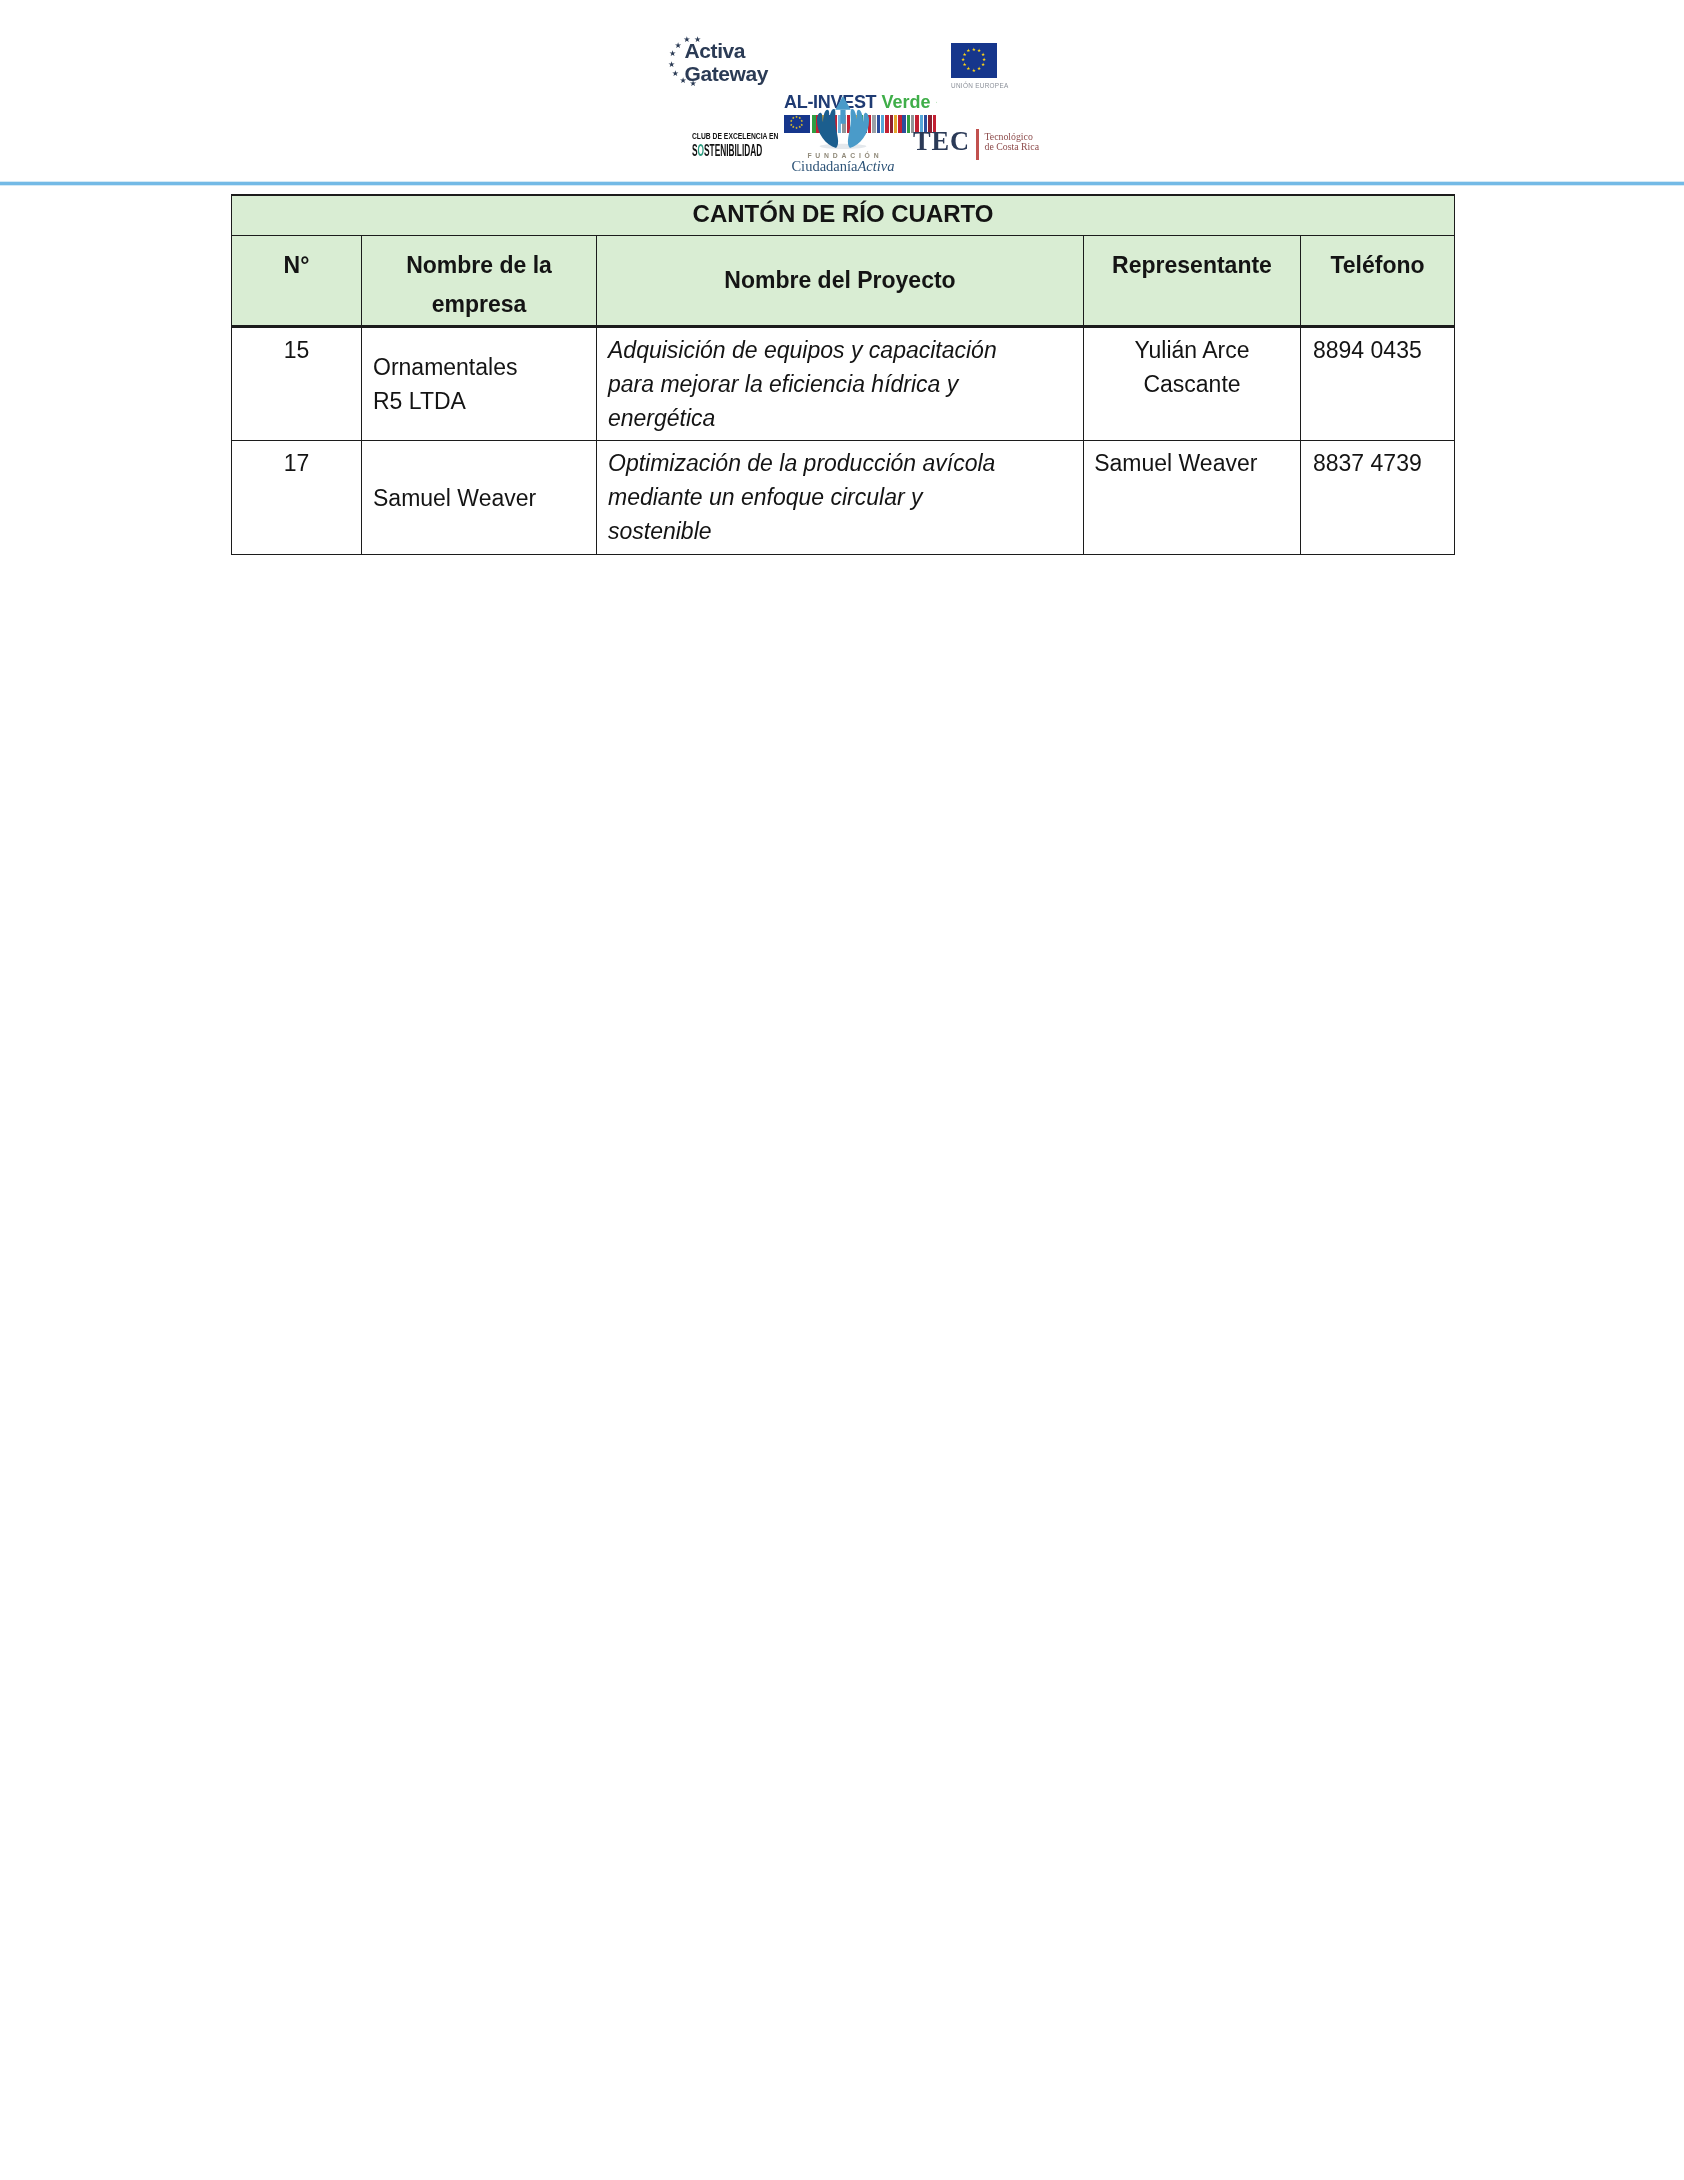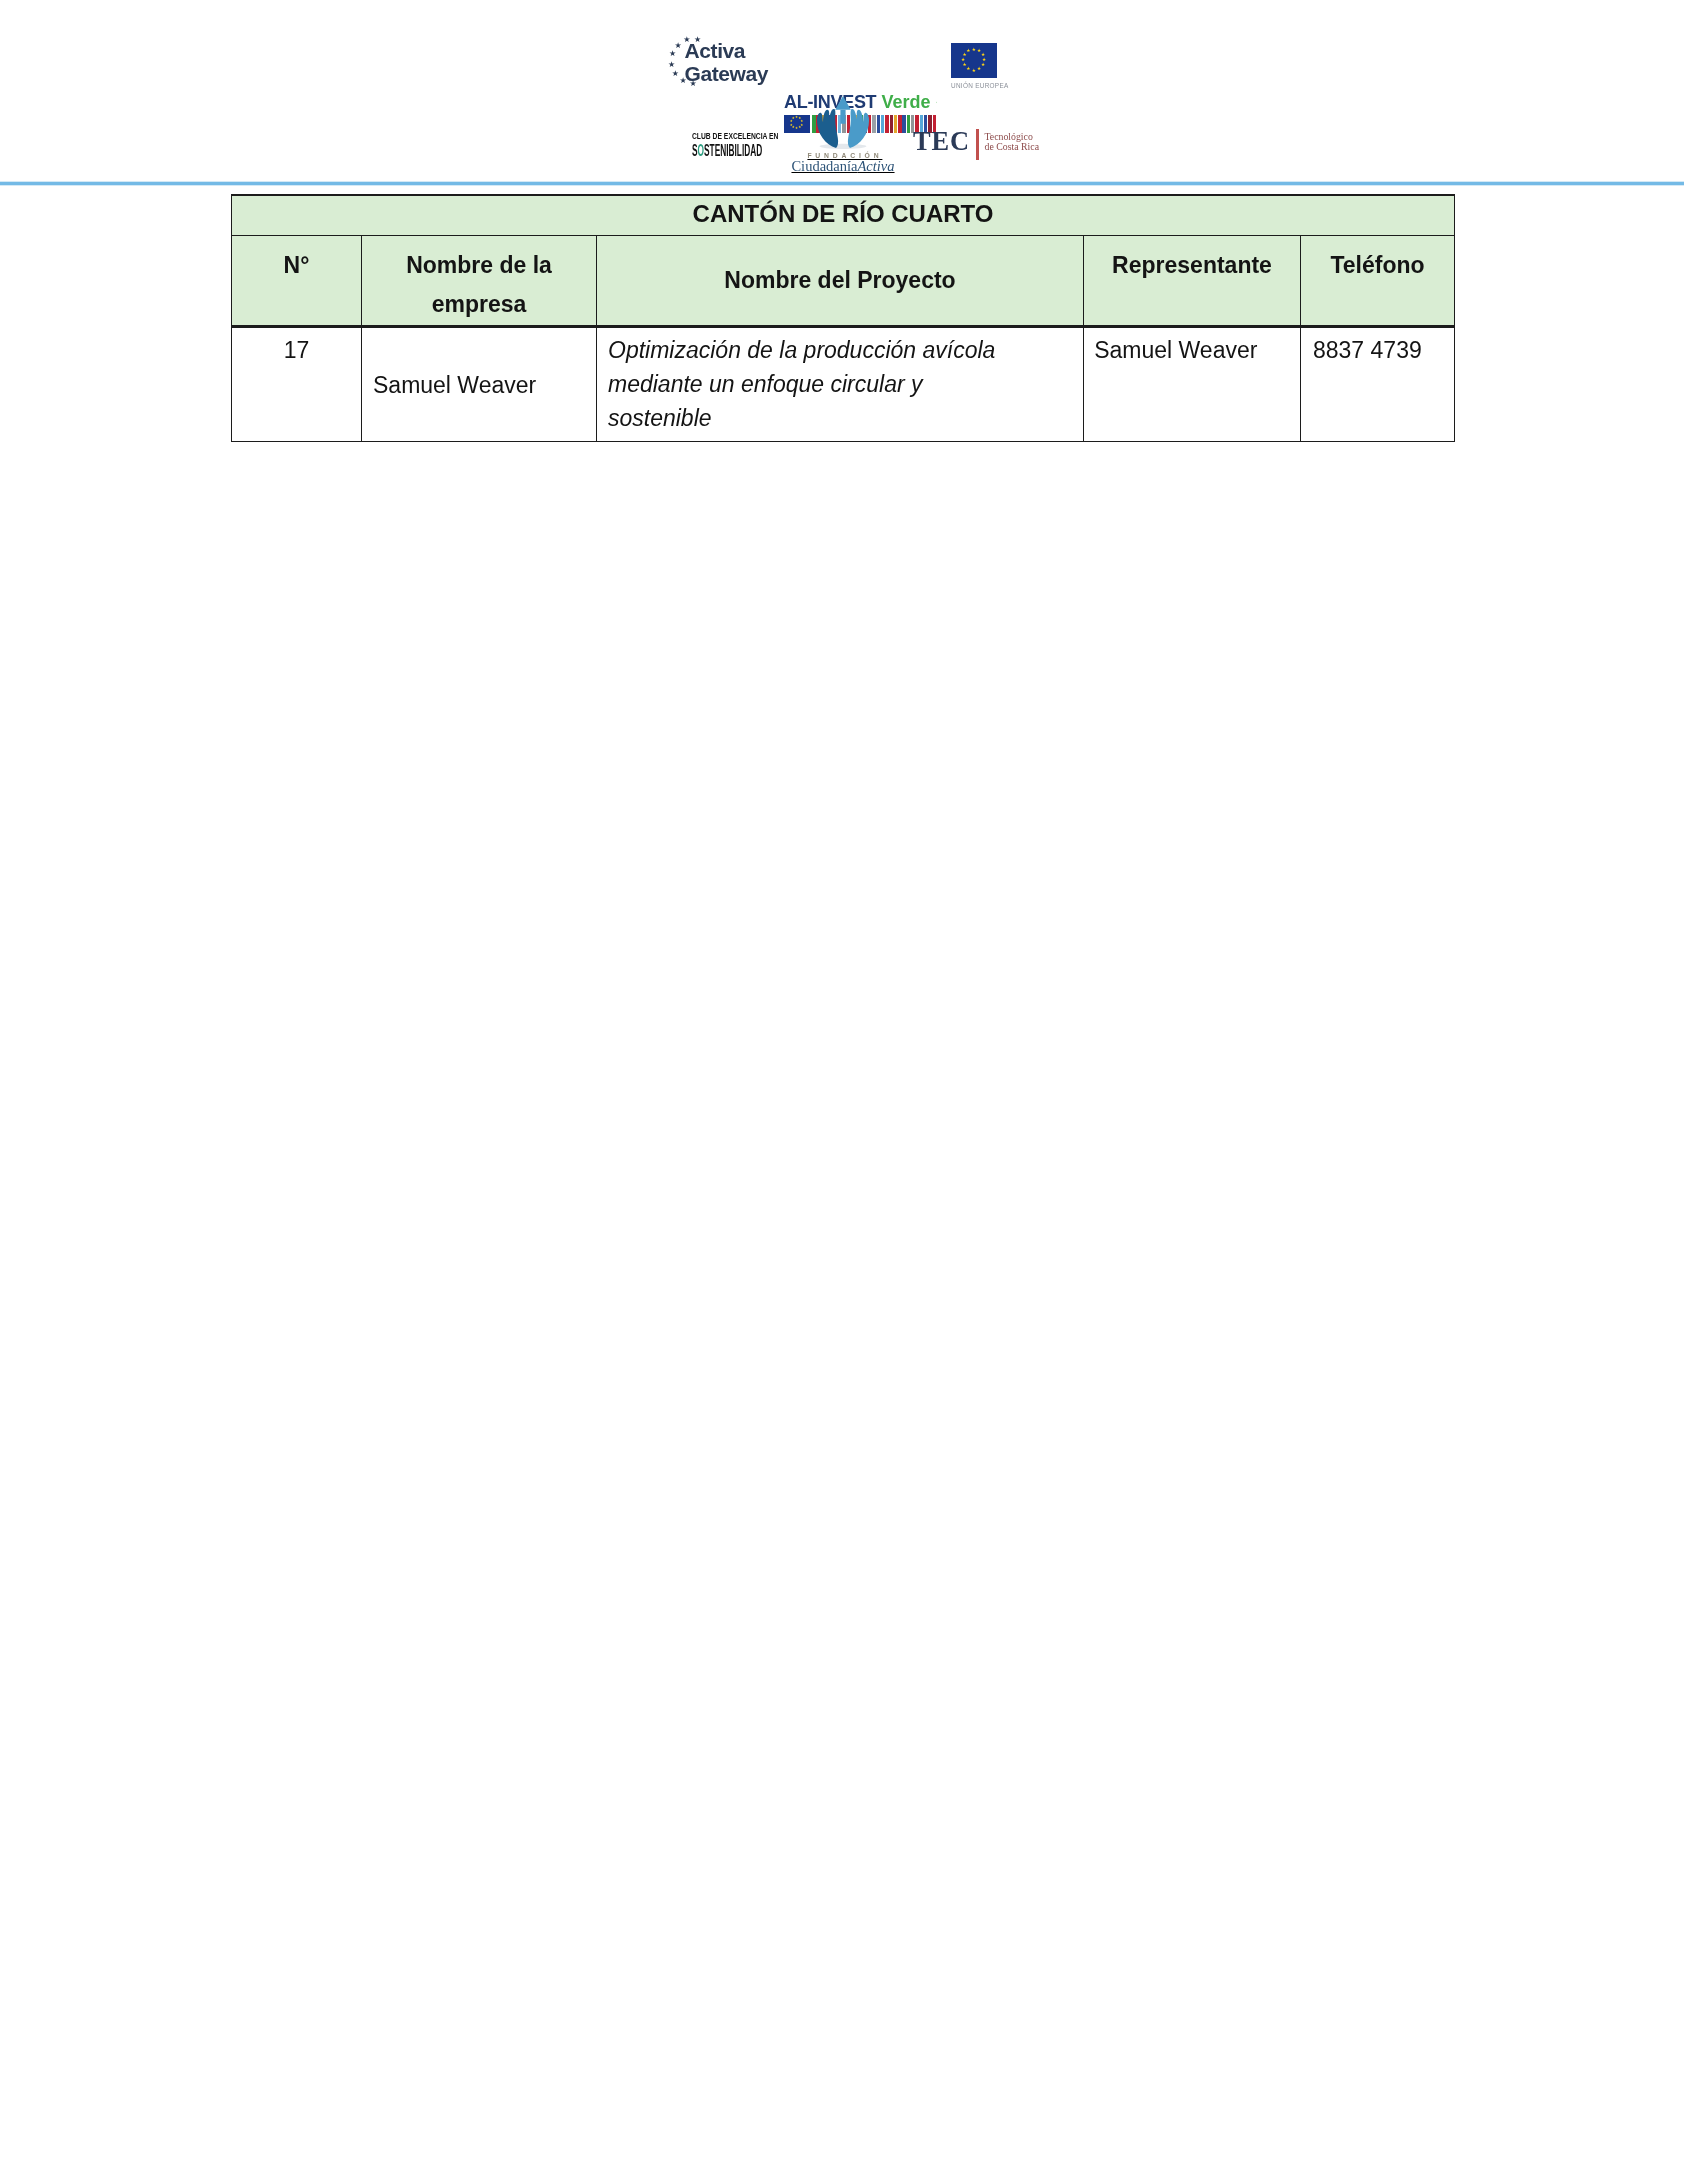--- a/index.html
+++ b/index.html
@@ -30,21 +30,21 @@
   .ai-bars{display:flex;flex:1;gap:0.9px;}
   .ai-bars i{flex:1;}
   .eu{left:951px;top:43px;width:48px;}
   .eu-flag{position:relative;width:46px;height:35px;background:var(--eu-blue);}
   .eu-caption{margin-top:4.3px;font-size:6.4px;letter-spacing:0.3px;color:var(--caption-gray);
               text-align:center;white-space:nowrap;}
   .club{left:692px;top:130px;width:102px;color:var(--club-black);}
   .club-l1{font-size:9.4px;font-weight:bold;white-space:nowrap;transform:scaleX(0.72);transform-origin:left;}
   .club-l2{font-size:16px;font-weight:bold;white-space:nowrap;transform:scaleX(0.52);transform-origin:left;margin-top:0.9px;}
   .club-o{color:var(--club-o-teal);}
-  .fund{left:790px;top:94px;width:106px;text-align:center;text-decoration:underline;}
+  .fund{left:790px;top:94px;width:106px;text-align:center;}
   .fund-hands{display:block;margin:0 auto;}
   .fund-cap{margin-top:1.7px;font-size:6.8px;font-weight:bold;letter-spacing:3.8px;color:var(--fundacion-caption);
             white-space:nowrap;text-indent:3.8px;}
   .fund-name{font-family:"Liberation Serif", serif;font-size:14.5px;line-height:15.3px;color:var(--fundacion-name);white-space:nowrap;}
   .fund-name .it{font-style:italic;}
   .tec{left:913px;top:129px;display:flex;align-items:flex-start;}
   .tec-acr{font-family:"Liberation Serif", serif;font-size:26.4px;line-height:25.6px;letter-spacing:0.9px;
            color:var(--tec-navy);font-weight:bold;}
   .tec-bar{width:2.6px;height:31px;background:var(--tec-red);margin:0 6px;}
   .tec-lines{display:flex;flex-direction:column;font-family:"Liberation Serif", serif;font-size:9.8px;
@@ -212,20 +212,27 @@
       <tr class="row-title outer-top">
         <td colspan="5">CANTÓN DE RÍO CUARTO</td>
       </tr>
       <tr class="row-head">
         <th>N°</th>
         <th class="wrap">Nombre de la empresa</th>
         <th class="mid">Nombre del Proyecto</th>
         <th>Representante</th>
         <th>Teléfono</th>
       </tr>
+      <tr class="r1">
+        <td class="c-num">15</td>
+        <td class="c-emp">Ornamentales<br>R5 LTDA</td>
+        <td class="c-pro">Adquisición de equipos y capacitación<br>para mejorar la eficiencia hídrica y<br>energética</td>
+        <td class="c-rep center">Yulián Arce<br>Cascante</td>
+        <td class="c-tel">8894 0435</td>
+      </tr>
       <tr class="r3">
         <td class="c-num">17</td>
         <td class="c-emp">Samuel Weaver</td>
         <td class="c-pro">Optimización de la producción avícola<br>mediante un enfoque circular y<br>sostenible</td>
         <td class="c-rep">Samuel Weaver</td>
         <td class="c-tel">8837 4739</td>
       </tr>
     </tbody>
   </table>
 

